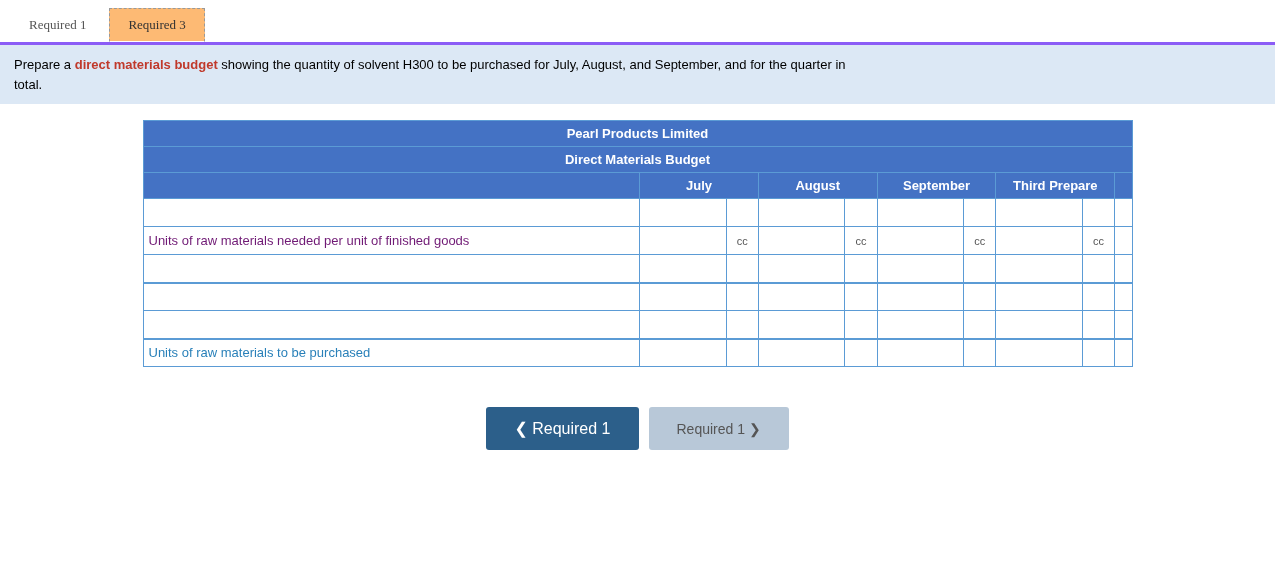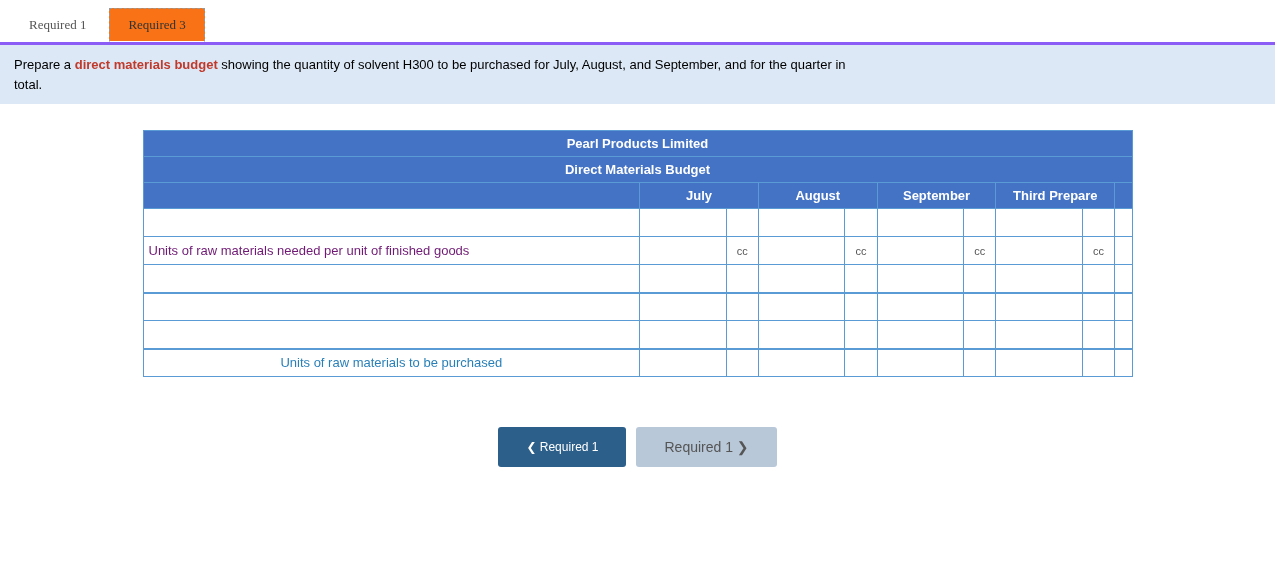--- a/index.html
+++ b/index.html
@@ -29,21 +29,21 @@
       padding: 8px 18px;
       font-size: 13px;
       cursor: pointer;
       border: 1px solid transparent;
       margin-right: 4px;
       color: #333;
     }
     .tab.active {
       border: 1px dashed #999;
       border-bottom: 1px solid #fff;
-      background: #f97316;
+      background: #fdba74;
       color: #333;
     }
     .tab:not(.active) {
       color: #555;
     }
 
     
     .instruction-bar {
       background: #dce8f5;
       padding: 10px 14px;
@@ -54,21 +54,21 @@
 
     
     .table-container {
       padding: 16px 20px;
     }
 
     
     .budget-table {
       border-collapse: collapse;
       width: 990px;
-      margin: 10px auto;
+      margin: 0 auto;
       font-size: 13px;
     }
 
     .budget-table th, .budget-table td {
       border: 1px solid #5b9bd5;
     }
 
     
     .header-company {
       background: #4472c4;
@@ -134,21 +134,21 @@
       justify-content: center;
       gap: 10px;
       padding: 24px 0 20px 0;
     }
 
     .btn-prev {
       background: #2c5f8a;
       color: #fff;
       border: none;
       padding: 12px 28px;
-      font-size: 12px;
+      font-size: 16px;
       cursor: pointer;
       border-radius: 3px;
     }
 
     .btn-next {
       background: #b8c8d8;
       color: #555;
       border: none;
       padding: 12px 28px;
       font-size: 14px;
@@ -250,21 +250,21 @@
           <td class="input-cell"><input type="text" style=""></td>
           <td class="cc-cell"></td>
           <td class="input-cell"><input type="text" style=""></td>
           <td class="cc-cell"></td>
           <td class="input-cell"><input type="text" style=""></td>
           <td class="cc-cell"></td>
           <td style="width:16px; border:1px solid #5b9bd5; background:#fff;"></td>
         </tr>
 
         <tr class="data-row">
-          <td class="row-label" style="border-top: 2px solid rgb(91, 155, 213); color: rgb(41, 128, 185); text-align: center;">Units of raw materials to be purchased</td>
+          <td class="row-label" style="border-top: 2px solid rgb(91, 155, 213); color: rgb(41, 128, 185);">Units of raw materials to be purchased</td>
           <td class="input-cell" style="border-top:2px solid #5b9bd5;"><input type="text" style=""></td>
           <td class="cc-cell" style="border-top:2px solid #5b9bd5;"></td>
           <td class="input-cell" style="border-top:2px solid #5b9bd5;"><input type="text" style=""></td>
           <td class="cc-cell" style="border-top:2px solid #5b9bd5;"></td>
           <td class="input-cell" style="border-top:2px solid #5b9bd5;"><input type="text" style=""></td>
           <td class="cc-cell" style="border-top:2px solid #5b9bd5;"></td>
           <td class="input-cell" style="border-top:2px solid #5b9bd5;"><input type="text" style=""></td>
           <td class="cc-cell" style="border-top:2px solid #5b9bd5;"></td>
           <td style="width:16px; border:1px solid #5b9bd5; background:#fff; border-top:2px solid #5b9bd5;"></td>
         </tr>

